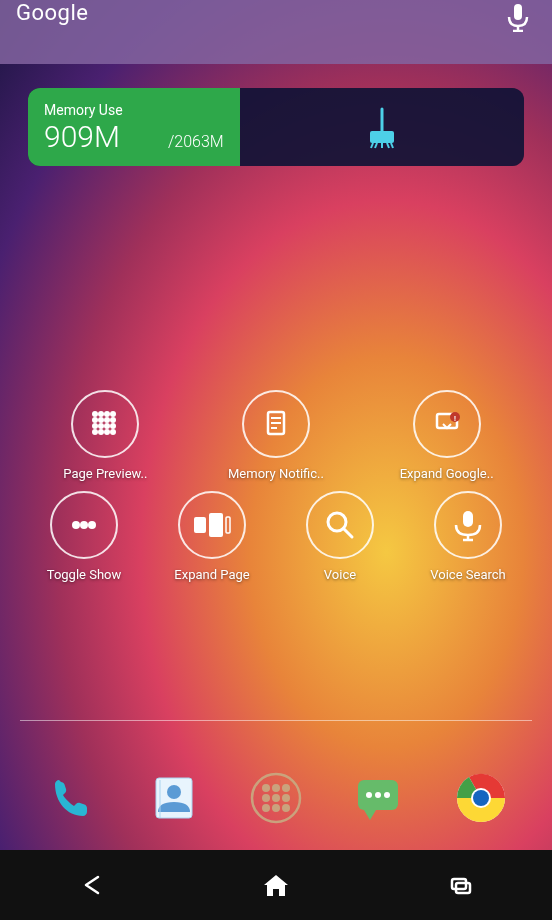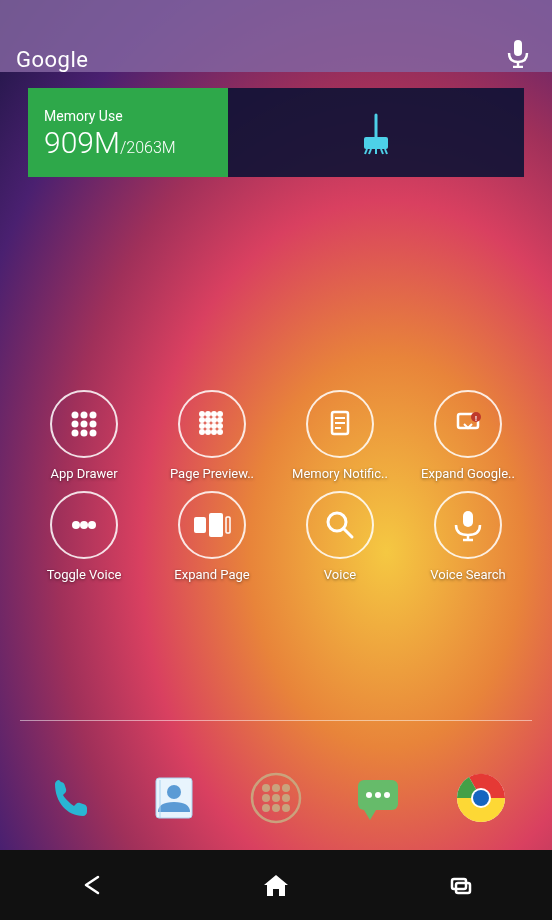--- a/index.html
+++ b/index.html
@@ -17,24 +17,24 @@
       background: radial-gradient(ellipse at 70% 60%, #f5c842 0%, #e8843a 25%, #d94060 45%, #a0305a 60%, #4a2070 80%, #1a1540 100%);
       z-index: 0;
     }
 
     
     #search-bar {
       position: absolute;
       top: 0;
       left: 0;
       right: 0;
-      height: 72px;
+      height: 64px;
       background: rgba(130, 100, 160, 0.85);
       display: flex;
-      align-items: flex-end;
+      align-items: flex-start;
       padding: 0 16px;
       z-index: 10;
       gap: 29px;
     }
 
     #google-logo {
       color: white;
       font-size: 22px;
       font-weight: 400;
       flex: 1;
@@ -49,23 +49,23 @@
       justify-content: center;
       color: white;
     }
 
     
     #memory-widget {
       position: absolute;
       top: 88px;
       left: 28px;
       right: 28px;
-      height: 89px;
+      height: 78px;
       background: rgba(20, 15, 40, 0.75);
-      border-radius: 0;
+      border-radius: 12px;
       display: flex;
       overflow: hidden;
       z-index: 10;
     }
 
     #memory-info {
       background: #2ea84a;
       padding: 12px 16px;
       display: flex;
       flex-direction: column;
@@ -83,20 +83,21 @@
     #memory-value {
       color: white;
       font-size: 30px;
       font-weight: 300;
       line-height: 1;
     }
 
     #memory-value .total {
       font-size: 16px;
       font-weight: 300;
+      margin-left: 48px;
     }
 
     #memory-action {
       flex: 1;
       background: rgba(10, 20, 60, 0.6);
       display: flex;
       align-items: center;
       justify-content: center;
     }
 
@@ -249,36 +250,20 @@
         <line x1="31" y1="38" x2="33" y2="43" stroke="#4dd0e8" stroke-width="2"></line>
       </svg>
     </div>
   </div>
 </div>
 
 <div id="app-grid">
 
   <div class="app-row">
 
-    <div class="app-item">
-      <div class="app-circle">
-        <svg width="36" height="36" viewBox="0 0 36 36">
-          <circle cx="9" cy="9" r="3.5" fill="white"></circle>
-          <circle cx="18" cy="9" r="3.5" fill="white"></circle>
-          <circle cx="27" cy="9" r="3.5" fill="white"></circle>
-          <circle cx="9" cy="18" r="3.5" fill="white"></circle>
-          <circle cx="18" cy="18" r="3.5" fill="white"></circle>
-          <circle cx="27" cy="18" r="3.5" fill="white"></circle>
-          <circle cx="9" cy="27" r="3.5" fill="white"></circle>
-          <circle cx="18" cy="27" r="3.5" fill="white"></circle>
-          <circle cx="27" cy="27" r="3.5" fill="white"></circle>
-        </svg>
-      </div>
-      <span class="app-label">App Drawer</span>
-    </div>
 
     <div class="app-item">
       <div class="app-circle">
         <svg width="36" height="36" viewBox="0 0 36 36">
           <circle cx="8" cy="8" r="3" fill="white"></circle>
           <circle cx="14" cy="8" r="3" fill="white"></circle>
           <circle cx="20" cy="8" r="3" fill="white"></circle>
           <circle cx="26" cy="8" r="3" fill="white"></circle>
           <circle cx="8" cy="14" r="3" fill="white"></circle>
           <circle cx="14" cy="14" r="3" fill="white"></circle>
@@ -325,21 +310,21 @@
   <div class="app-row">
 
     <div class="app-item">
       <div class="app-circle">
         <svg width="36" height="36" viewBox="0 0 36 36">
           <circle cx="10" cy="18" r="4" fill="white"></circle>
           <circle cx="18" cy="18" r="4" fill="white"></circle>
           <circle cx="26" cy="18" r="4" fill="white"></circle>
         </svg>
       </div>
-      <span class="app-label">Toggle Voice</span>
+      <span class="app-label">Toggle Show</span>
     </div>
 
     <div class="app-item">
       <div class="app-circle">
         <svg width="40" height="36" viewBox="0 0 40 36">
           <rect x="2" y="10" width="12" height="16" rx="2" fill="white"></rect>
           <rect x="17" y="6" width="14" height="24" rx="2" fill="white"></rect>
           <rect x="34" y="10" width="4" height="16" rx="1" fill="none" stroke="white" stroke-width="1.5"></rect>
         </svg>
       </div>

